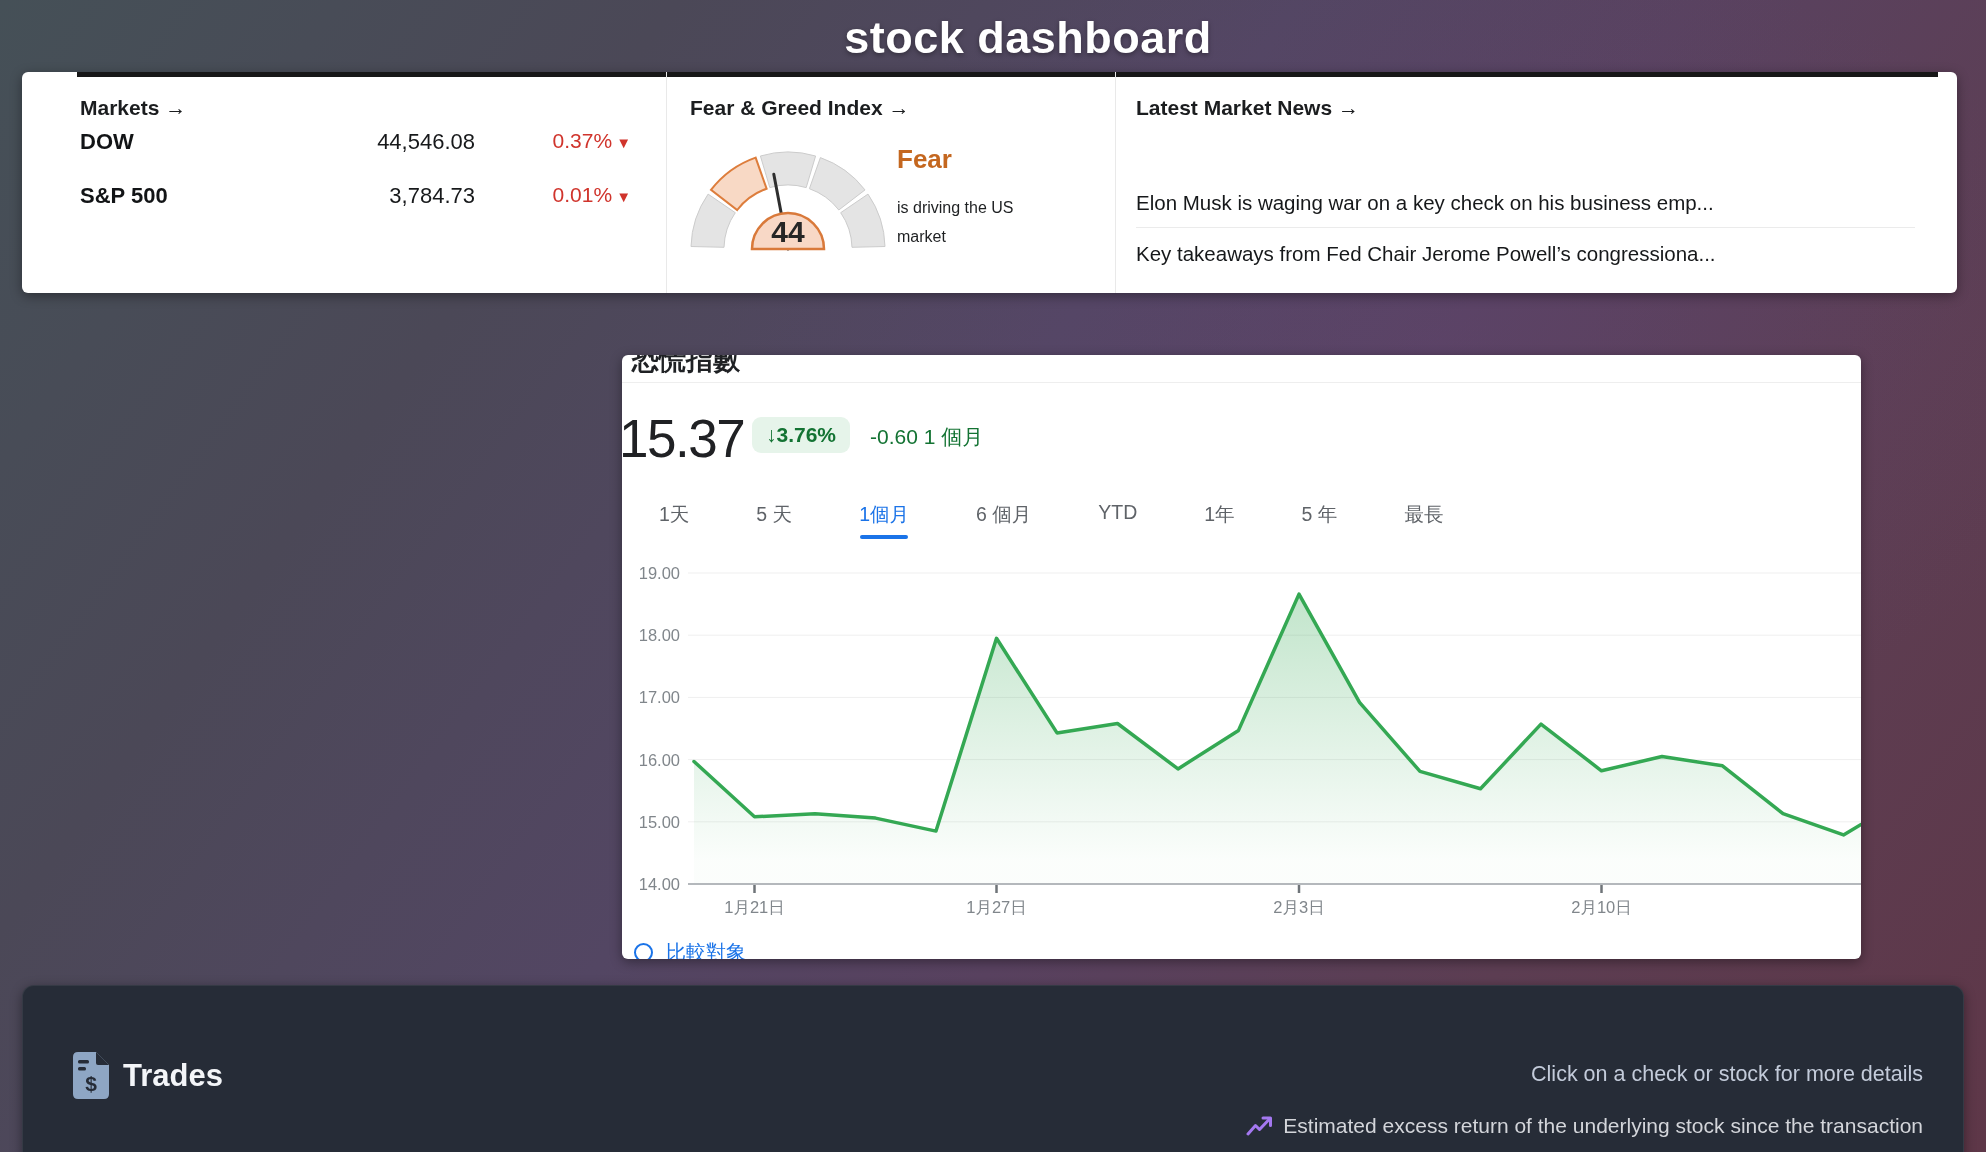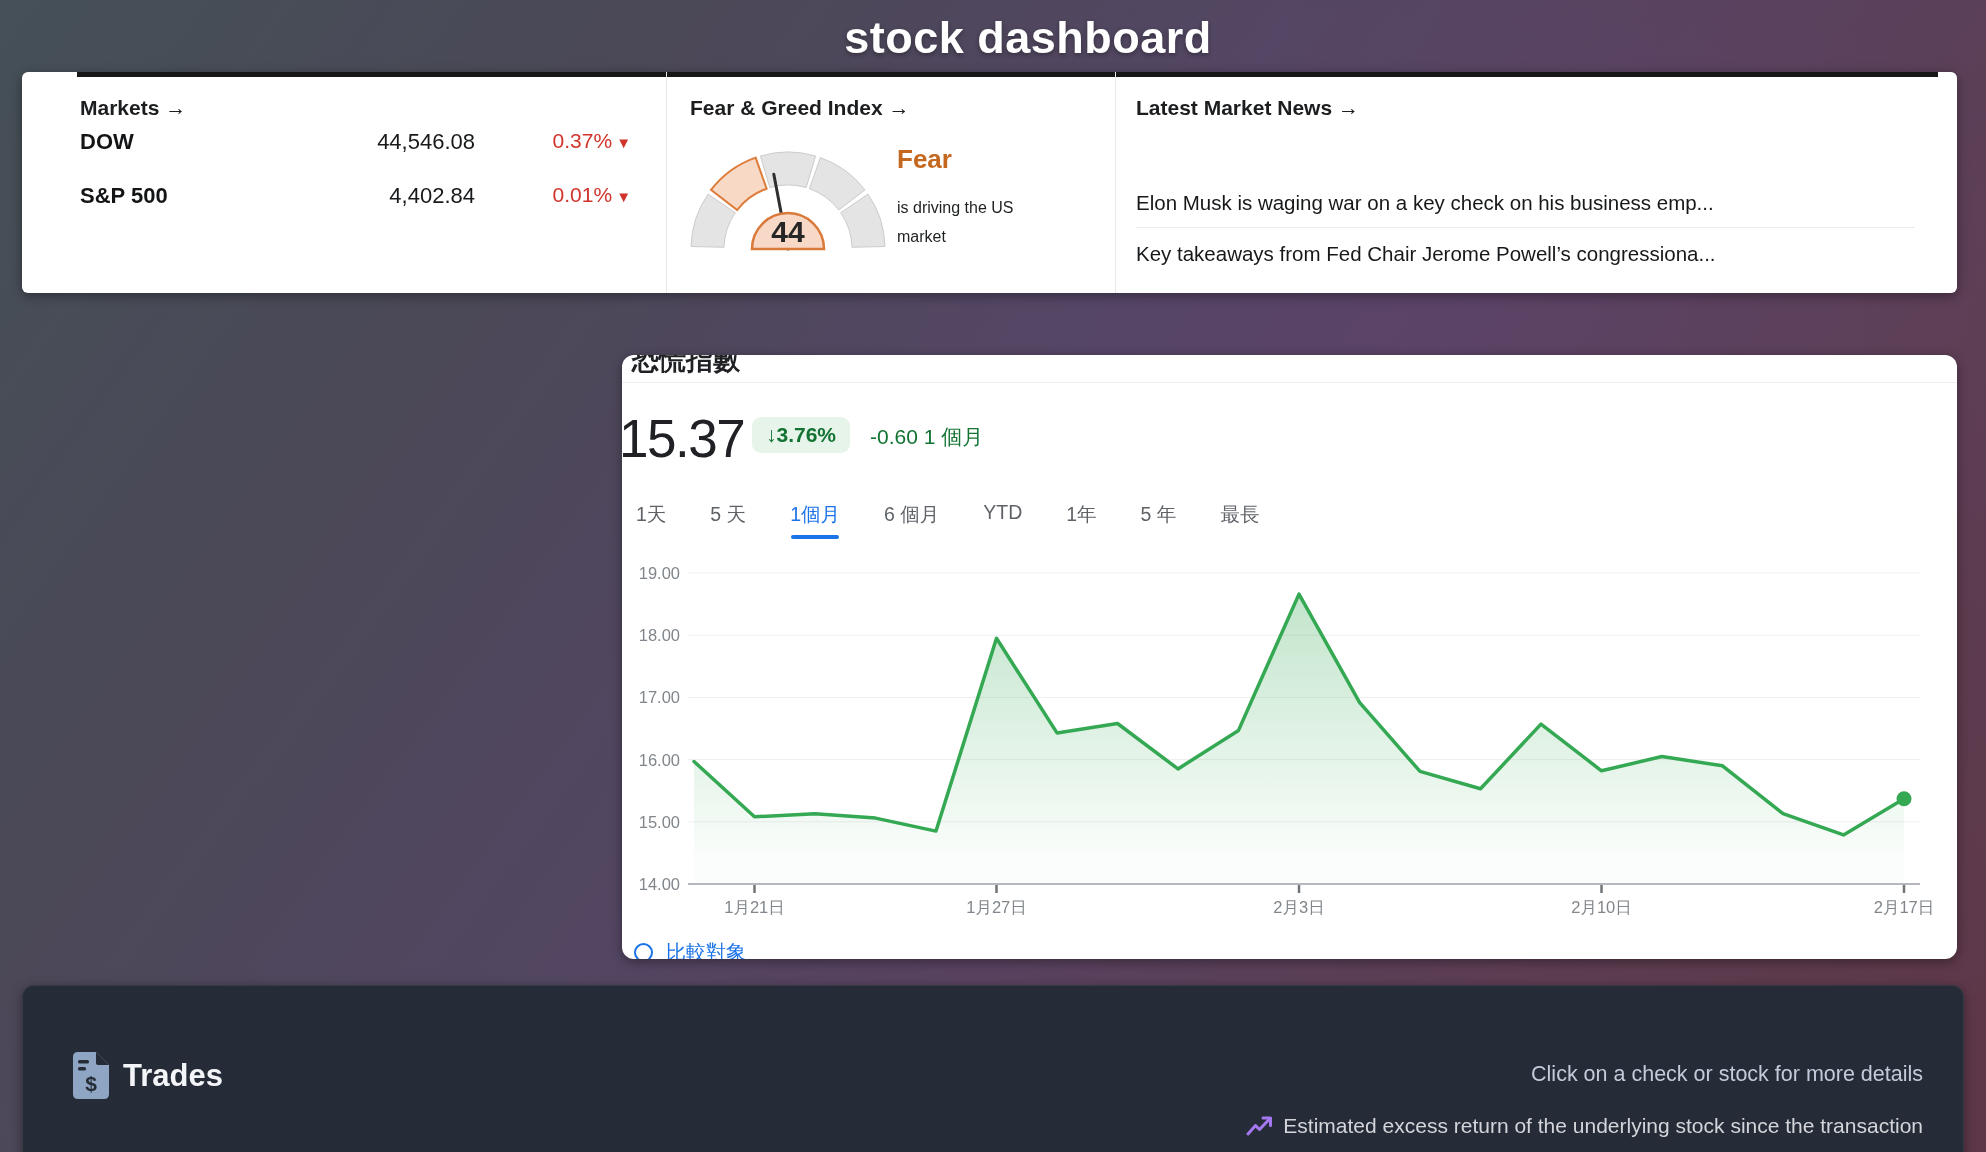--- a/index.html
+++ b/index.html
@@ -35,30 +35,30 @@
 
   .fg-label { position:absolute; left:875px; top:72px; font-size:26px; font-weight:700; color:#c4671f; }
   .fg-desc  { position:absolute; left:875px; top:101px; font-size:16px; line-height:29px; color:#1e2022;margin-top:20px; }
   .gauge { position:absolute; left:666px; top:77px; }
 
   .news-item { position:absolute; left:1114px; right:42px; height:51px; display:flex; align-items:center;
                font-size:20.5px; color:#16181a; cursor:pointer; }
   .news-item .nb { border-bottom:1px solid #ebebeb; position:absolute; left:0; right:0; bottom:0; height:0; }
 
   
-  .chart-card { left:622px; top:355px; width:1335px; height:604px; border-radius:12px; overflow:hidden; }
+  .chart-card { left:622px; top:355px; width:1239px; height:604px; border-radius:6px; overflow:hidden; }
   .clip-title { position:absolute; top:-13px; left:10px; font-size:27px; font-weight:700; color:#1f2124; }
   .chart-card .top-rule { position:absolute; top:27px; left:0; right:0; height:1px; background:#eeeeee; }
   .price { position:absolute; top:53px; left:-3px; font-size:53px; color:#202124; letter-spacing:-1.5px; }
   .badge { position:absolute; top:62px; left:130px; background:#e6f4ea; color:#137333;
            font-size:21px; font-weight:600; padding:6px 14px; border-radius:9px; }
   .chg-line { position:absolute; top:68px; left:248px; color:#137333; font-size:21px; font-weight:500; }
   .dateline { position:absolute; top:107px; left:-4px; color:#70757a; font-size:17.5px; }
   .tabs { position:absolute; top:146px; left:14px; display:flex; gap:44px; font-size:19.5px; color:#5f6368; }
-  .tab { position:relative; padding-bottom:11px; cursor:pointer; white-space:nowrap; }
+  .tab { position:relative; padding-bottom:11px; cursor:pointer; white-space:nowrap;margin-left:23px; }
   .tab.active { color:#1a73e8; }
   .tab.active::after { content:""; position:absolute; left:1px; right:1px; bottom:0; height:4px;
                        background:#1a73e8; border-radius:3px; }
   #vix-chart { position:absolute; top:196px; left:2px; }
   .compare { position:absolute; top:584px; left:12px; display:flex; align-items:center; gap:13px;
              color:#1a73e8; font-size:20px; cursor:pointer; }
   .search-ring { width:19px; height:19px; border:2.5px solid #1a73e8; border-radius:50%; display:inline-block; }
 
   
   .trades-panel { position:absolute; left:22px; top:985px; width:1942px; height:220px;
@@ -82,21 +82,21 @@
   <div class="vdiv" style="left:1093px"></div>
 
   <div class="sec-head" style="left:58px">Markets →</div>
   <div class="mrow" style="top:57px">
     <span class="mname">DOW</span>
     <span class="mval">44,546.08</span>
     <span class="mchg chg-down"><span>0.37%</span><span class="tri">▼</span></span>
   </div>
   <div class="mrow" style="top:111px">
     <span class="mname">S&amp;P 500</span>
-    <span class="mval">4,402.84</span>
+    <span class="mval">3,784.73</span>
     <span class="mchg chg-down"><span>0.01%</span><span class="tri">▼</span></span>
   </div>
 
   <div class="sec-head" style="left:668px">Fear &amp; Greed Index →</div>
   <svg class="gauge" width="200" height="104" viewBox="0 0 200 104">
     <path d="M3.0,97.5 A97,97 0 0 1 20.1,45.1 L47.3,63.7 A64,64 0 0 0 36.0,98.3 Z" fill="#e4e4e4" stroke="#cccccc" stroke-width="1"></path>
     <path d="M23.0,40.9 A97,97 0 0 1 67.6,8.6 L78.6,39.7 A64,64 0 0 0 49.2,61.0 Z" fill="#f8d9c5" stroke="#dd7d3c" stroke-width="2"></path>
     <path d="M72.4,7.0 A97,97 0 0 1 127.6,7.0 L118.2,38.6 A64,64 0 0 0 81.8,38.6 Z" fill="#e4e4e4" stroke="#cccccc" stroke-width="1"></path>
     <path d="M132.4,8.6 A97,97 0 0 1 177.0,40.9 L150.8,61.0 A64,64 0 0 0 121.4,39.7 Z" fill="#e4e4e4" stroke="#cccccc" stroke-width="1"></path>
     <path d="M180.0,45.1 A97,97 0 0 1 197.0,97.5 L164.0,98.3 A64,64 0 0 0 152.7,63.7 Z" fill="#e4e4e4" stroke="#cccccc" stroke-width="1"></path>

